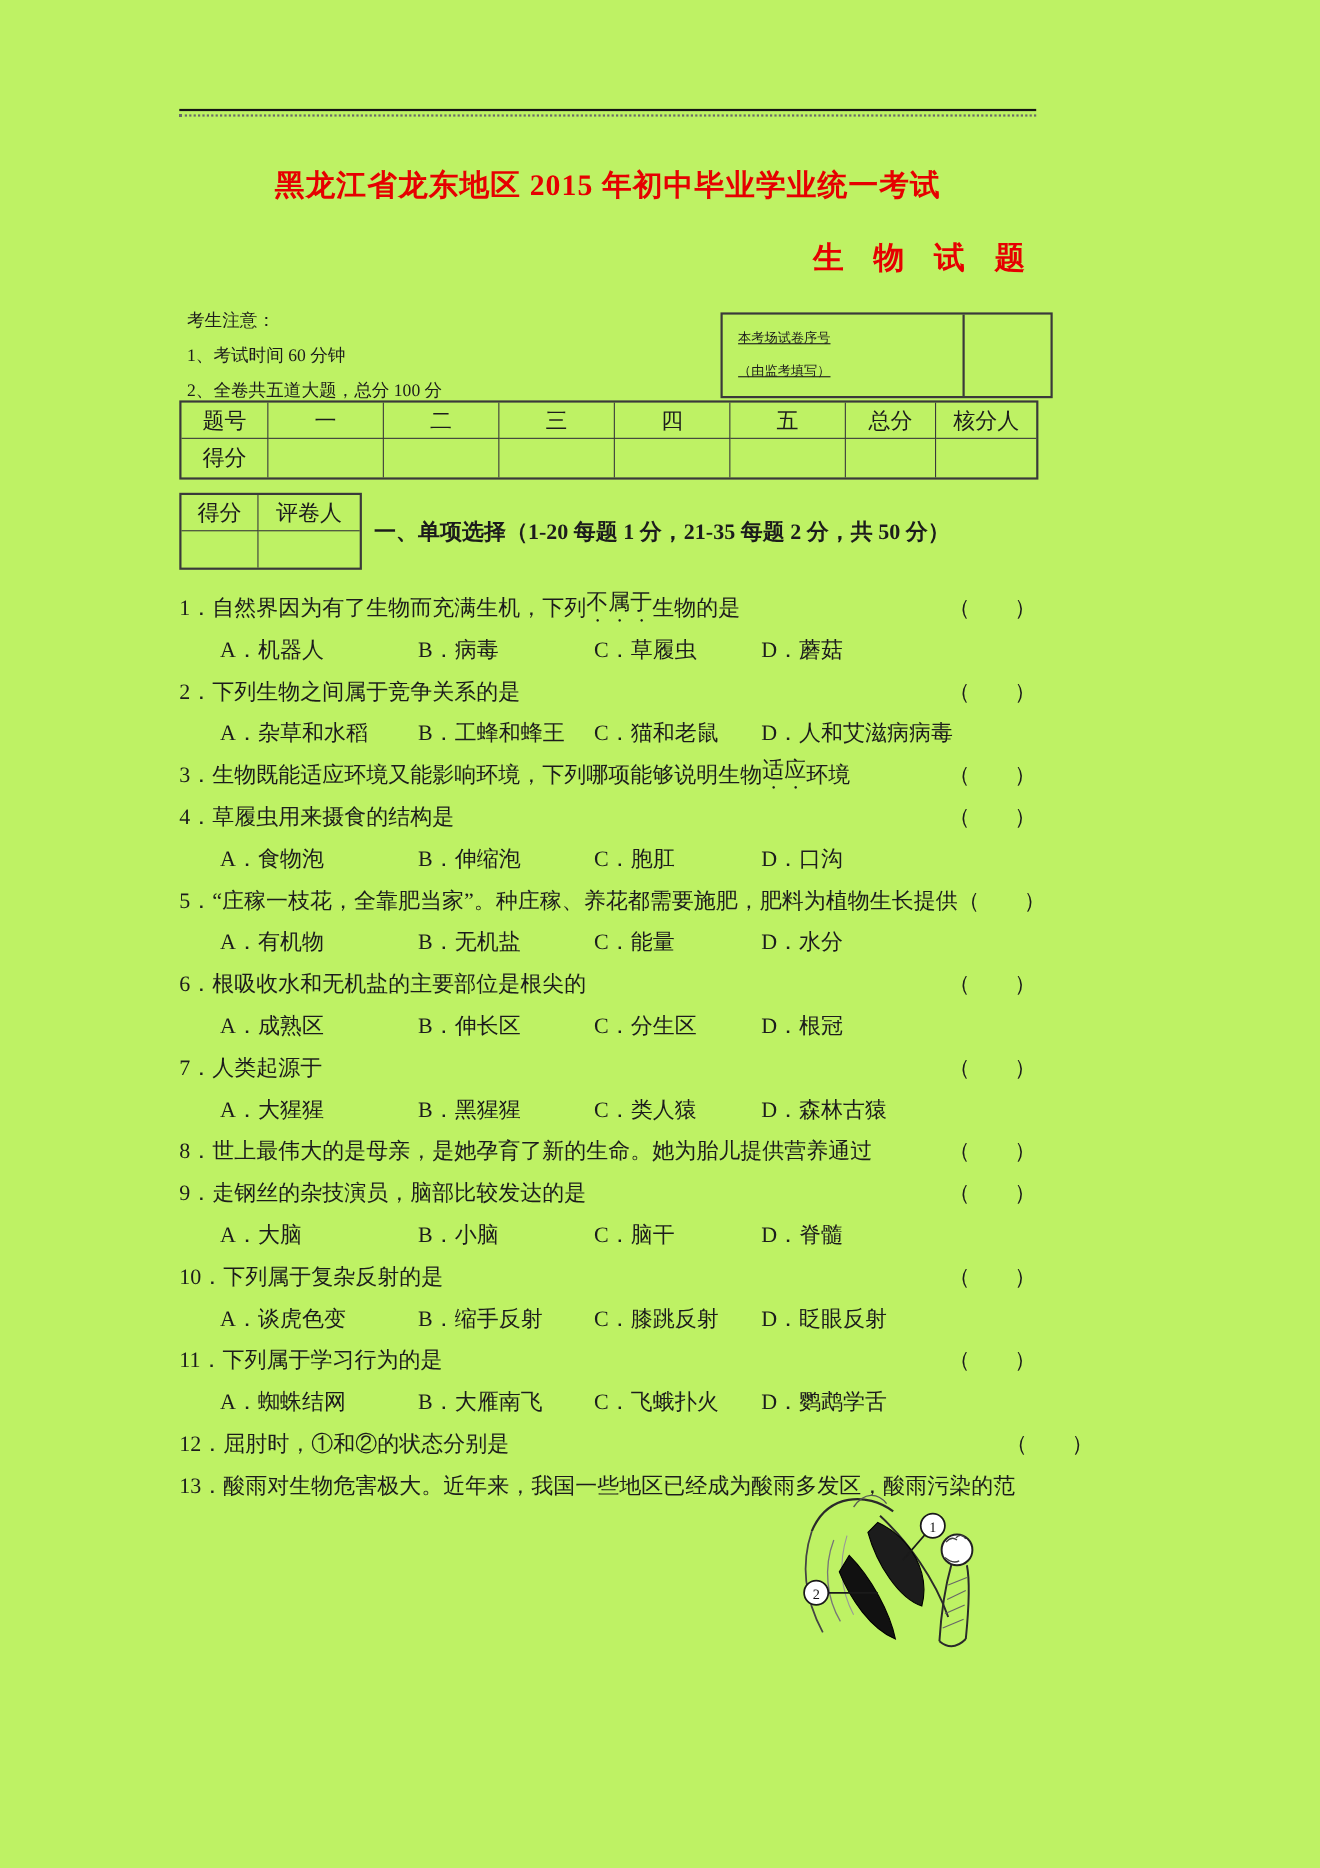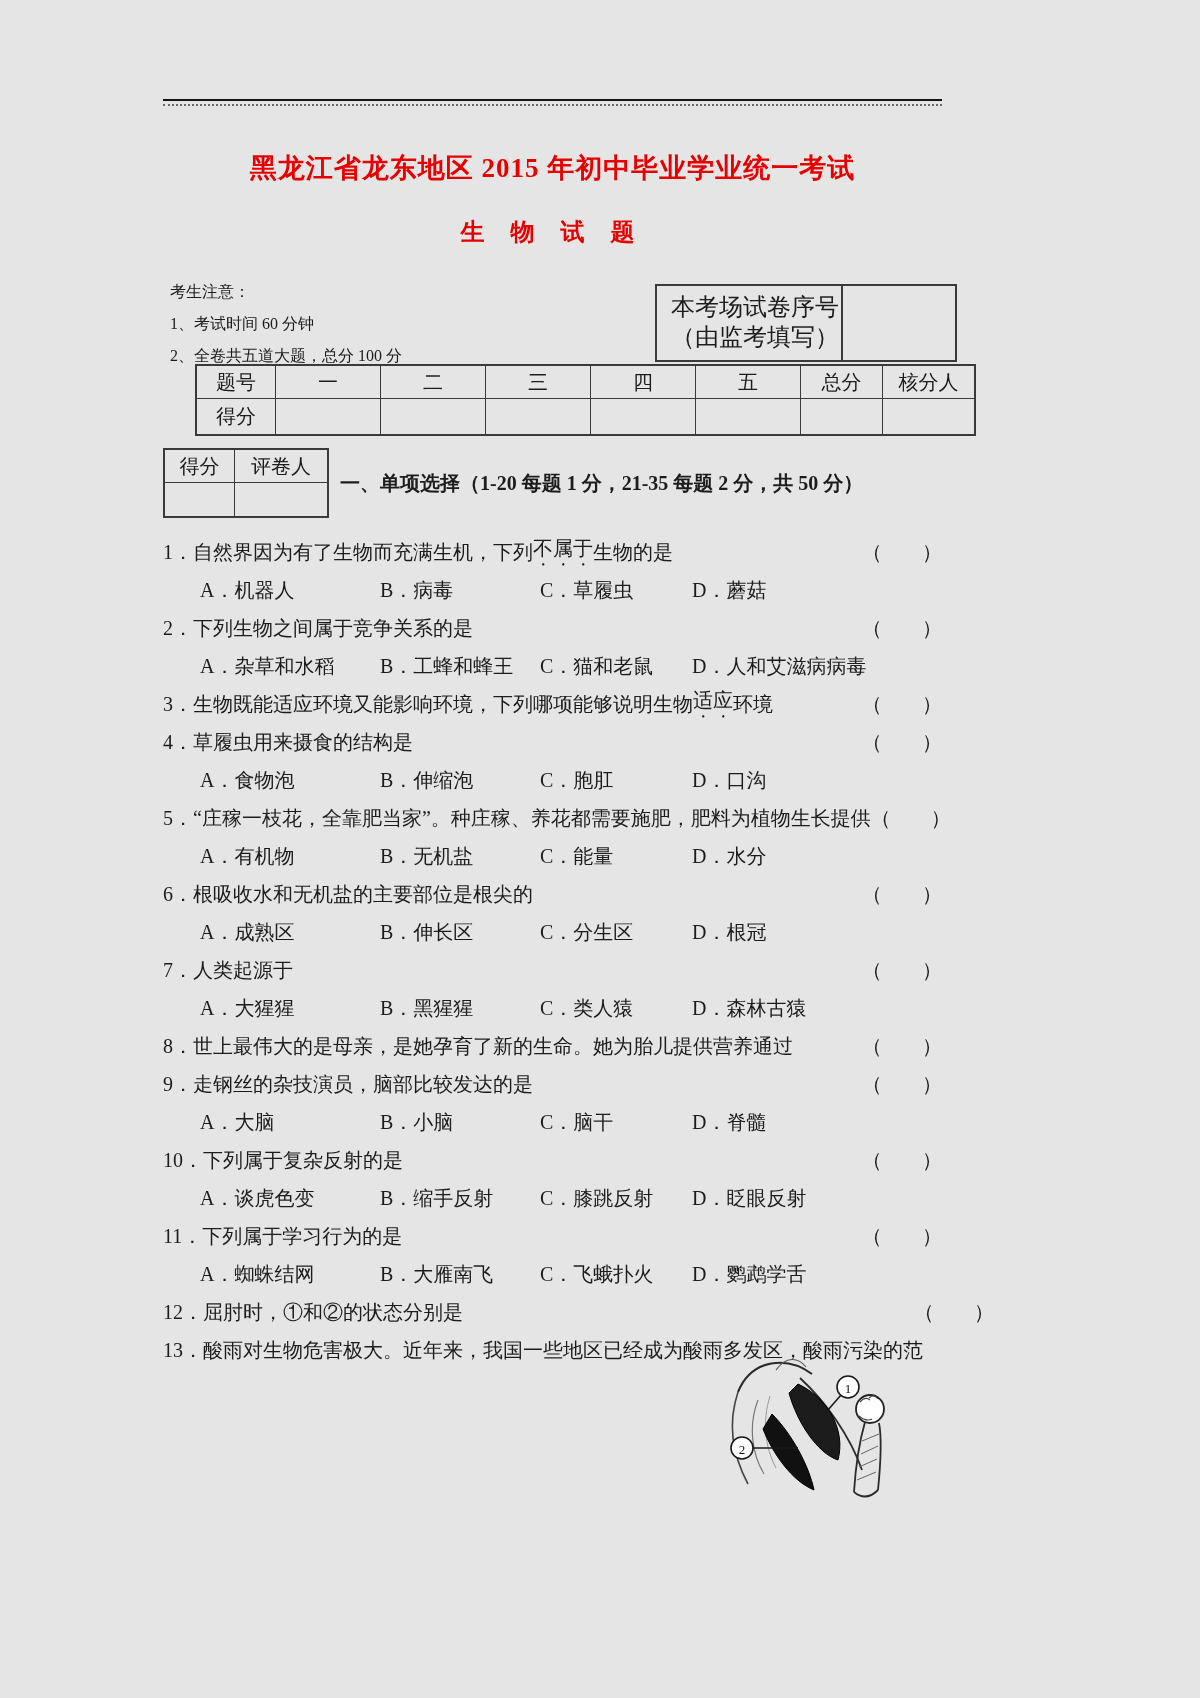--- a/index.html
+++ b/index.html
@@ -1,57 +1,56 @@
 <!DOCTYPE html>
 <html><head>
 <meta charset="utf-8">
 <style>
   html,body{margin:0;padding:0;background:#888;}
   .page{
     position:relative;
     width:1200px;height:1698px;
-    background:#e5e5e5;
+    background:#bef264;
     font-family:"Liberation Serif", serif;
     color:#1c1c1c;
     overflow:hidden;
   }
   .rule{
     position:absolute;left:163px;top:99px;width:779px;height:3px;
     border-top:2px solid #141414;border-bottom:2px dotted #6a6a6a;
   }
   .title{
     position:absolute;left:163px;top:150px;width:779px;
     text-align:center;font-size:27px;font-weight:bold;color:#e60000;
     letter-spacing:1px;white-space:nowrap;
   }
   .subtitle{
     position:absolute;left:163px;top:216px;width:779px;
-    text-align:center;font-size:24px;font-weight:bold;color:#e60000;
+    text-align:right;font-size:28px;font-weight:bold;color:#e60000;
     letter-spacing:10px;white-space:nowrap;
   }
   .notice{
     position:absolute;left:170px;top:276px;font-size:16px;line-height:32px;
   }
   .serialbox{
     position:absolute;left:655px;top:284px;width:298px;height:74px;
     border:2px solid #3a3a3a;display:flex;
   }
   .serialbox .cell-label{
-    width:186px;border-right:2px solid #3a3a3a;
-    padding:6px 0 0 14px;font-size:24px;line-height:30px;box-sizing:border-box;
+    width:220px;border-right:2px solid #3a3a3a;
+    padding:6px 0 0 14px;font-size:12px;line-height:30px;box-sizing:border-box;text-decoration:underline;
   }
   .serialbox .cell-blank{flex:1;}
   .scoretable{
     position:absolute;left:163px;top:364px;width:777px;
     border:2px solid #3a3a3a;
     display:grid;
     grid-template-columns:79px 105px 105px 105px 105px 105px 82px auto;
     grid-template-rows:33px 35px;
     font-size:20px;
-    margin-left:32px;
   }
   .scoretable .c{
     border-right:1px solid #3a3a3a;border-bottom:1px solid #3a3a3a;
     display:flex;align-items:center;justify-content:center;
   }
   .scoretable .c:nth-child(8n){border-right:none;}
   .scoretable .c:nth-child(n+9){border-bottom:none;}
   .gradertable{
     position:absolute;left:163px;top:448px;width:162px;
     border:2px solid #3a3a3a;

